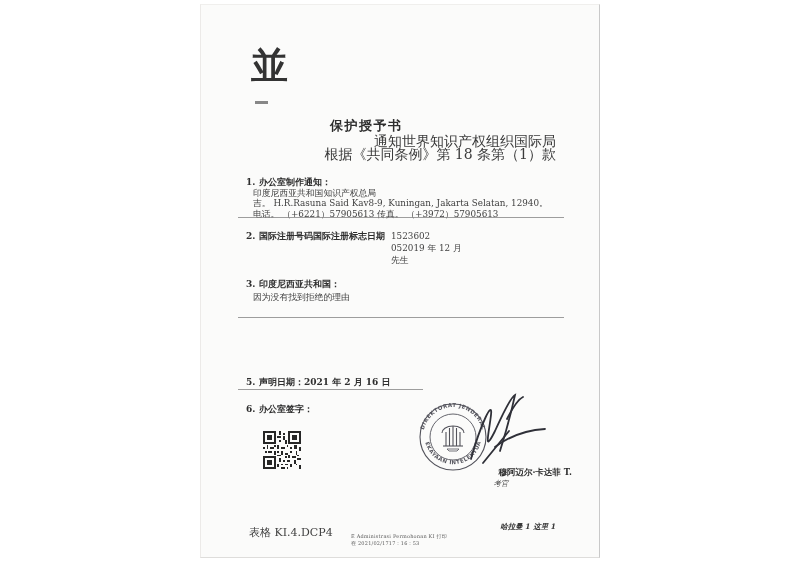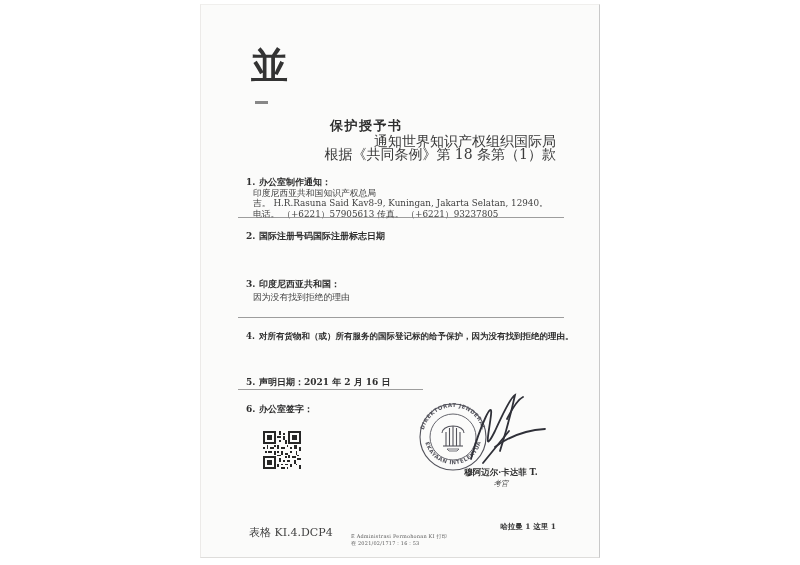--- a/index.html
+++ b/index.html
@@ -14,24 +14,24 @@
   .logo-caption{left:54px;top:96px;width:13px;height:3px;background:#6a6a6a;opacity:.8;}
   .ministry{left:99px;top:49px;font-size:9.5px;font-weight:bold;color:#2e2e2e;line-height:15.5px;letter-spacing:.5px;}
   .doc-title{left:129px;top:112px;font-size:13px;font-weight:bold;color:#2e2e2e;letter-spacing:1.5px;}
   .notice{left:55px;top:130px;width:300px;text-align:right;font-size:14px;line-height:12.5px;color:#3a3a3a;}
   .item{font-size:9px;color:#3a3a3a;margin-left:8px;}
   .item .num{display:inline-block;min-width:13px;font-weight:bold;color:#2e2e2e;}
   .sub{font-size:8.8px;line-height:10.4px;color:#3f3f3f;}
   .rule{height:1px;background:#7d7d7d;opacity:.75;}
   .values{left:190px;font-size:8.8px;line-height:12.2px;color:#3f3f3f;}
   .nowrap{white-space:nowrap;}
-  .signer-name{left:235px;top:462px;width:130px;text-align:center;font-size:8.5px;font-weight:bold;color:#2e2e2e;}
+  .signer-name{left:241px;top:462px;width:130px;text-align:right;font-size:8.5px;font-weight:bold;color:#2e2e2e;}
   .signer-role{left:235px;top:474px;width:130px;text-align:center;font-size:7.5px;font-style:italic;color:#4a4a4a;}
   .footer-form{left:48px;top:520px;font-size:11px;color:#3f3f3f;}
-  .footer-page{left:293px;top:517px;width:62px;text-align:right;font-size:7.5px;font-weight:bold;color:#3a3a3a;}
+  .footer-page{left:293px;top:517px;width:62px;text-align:right;font-size:7.5px;font-style:italic;font-weight:bold;color:#3a3a3a;}
   .footer-print{left:150px;top:528px;font-size:5px;line-height:7px;color:#5a5a5a;letter-spacing:.2px;}
   .stamp{left:216px;top:396px;opacity:.88;}
   .signature{left:248px;top:384px;}
   .qr{left:62px;top:426px;}
 </style>
 </head>
 <body>
 
 <div class="canvas">
   <div class="page">
@@ -46,39 +46,41 @@
       <div>通知世界知识产权组织国际局</div>
       <div>根据《共同条例》第 18 条第（1）款</div>
     </div>
 
     <div class="abs item" style="left:37px;top:171px;">
       <span class="num">1.</span><span class="b">办公室制作通知：</span>
     </div>
     <div class="abs sub" style="left:52px;top:183px;">
       <div>印度尼西亚共和国知识产权总局</div>
       <div>吉。 H.R.Rasuna Said Kav8-9, Kuningan, Jakarta Selatan, 12940。</div>
-      <div>电话。 （+6221）57905613  传真。 （+6221）93237805</div>
+      <div>电话。 （+6221）57905613  传真。 （+3972）57905613</div>
     </div>
     <div class="abs rule" style="left:37px;top:212px;width:326px;"></div>
 
     <div class="abs item" style="left:37px;top:225px;">
       <span class="num">2.</span><span class="b">国际注册号码国际注册标志日期</span>
+    </div>
+    <div class="abs values" style="top:225px;">
+      <div>1523602</div>
+      <div>052019 年 12 月</div>
+      <div>先生</div>
     </div>
 
     <div class="abs item" style="left:37px;top:273px;">
       <span class="num">3.</span><span class="b">印度尼西亚共和国：</span>
     </div>
     <div class="abs sub" style="left:52px;top:286px;line-height:12.2px;">
       <div>因为没有找到拒绝的理由</div>
     </div>
     <div class="abs rule" style="left:37px;top:312px;width:326px;"></div>
 
-    <div class="abs item nowrap" style="left:37px;top:326px;font-size:8.5px;">
-      <span class="num">4.</span><span class="b">对所有货物和（或）所有服务的国际登记标的给予保护，因为没有找到拒绝的理由。</span>
-    </div>
 
     <div class="abs item" style="left:37px;top:371px;">
       <span class="num">5.</span><span class="b">声明日期：2021 年 2 月 16 日</span>
     </div>
     <div class="abs rule" style="left:37px;top:384px;width:185px;"></div>
 
     <div class="abs item" style="left:37px;top:398px;">
       <span class="num">6.</span><span class="b">办公室签字：</span>
     </div>
 

